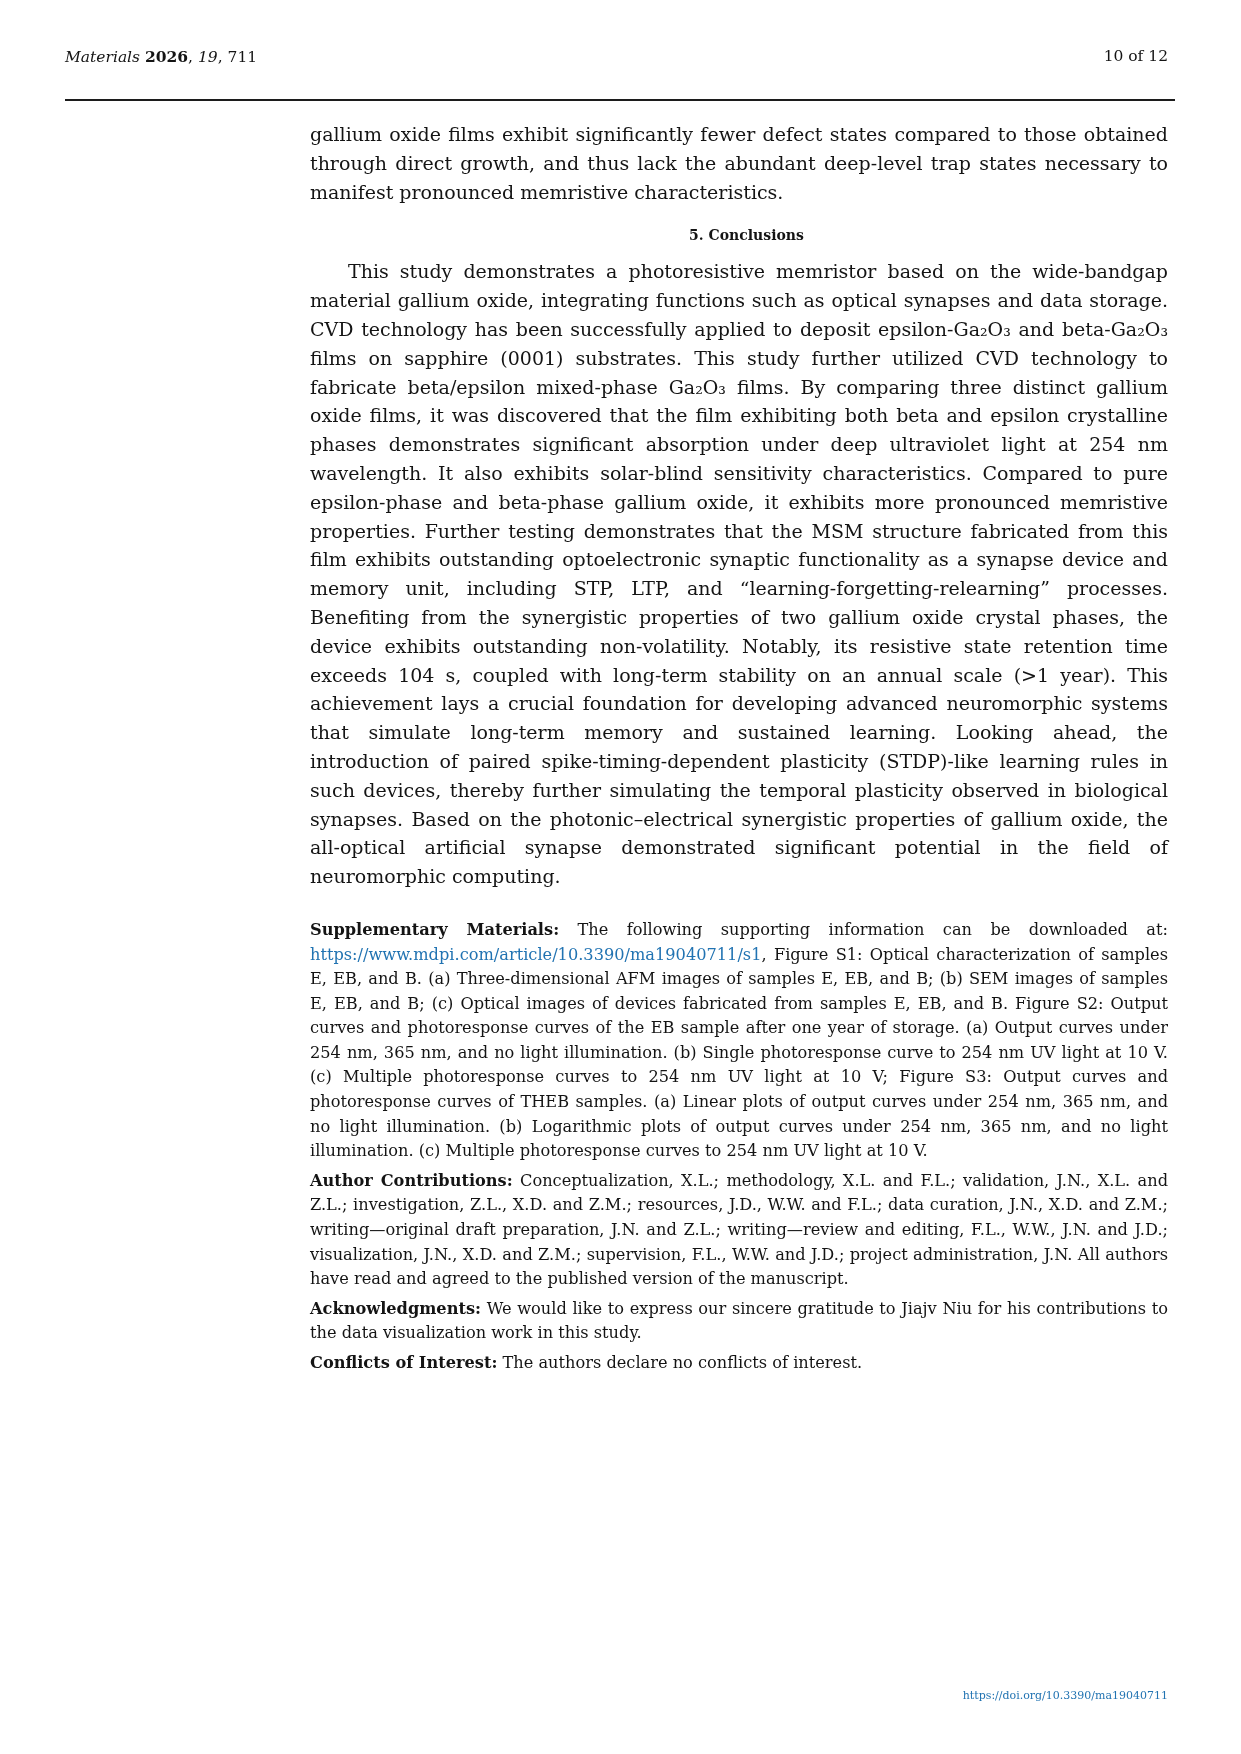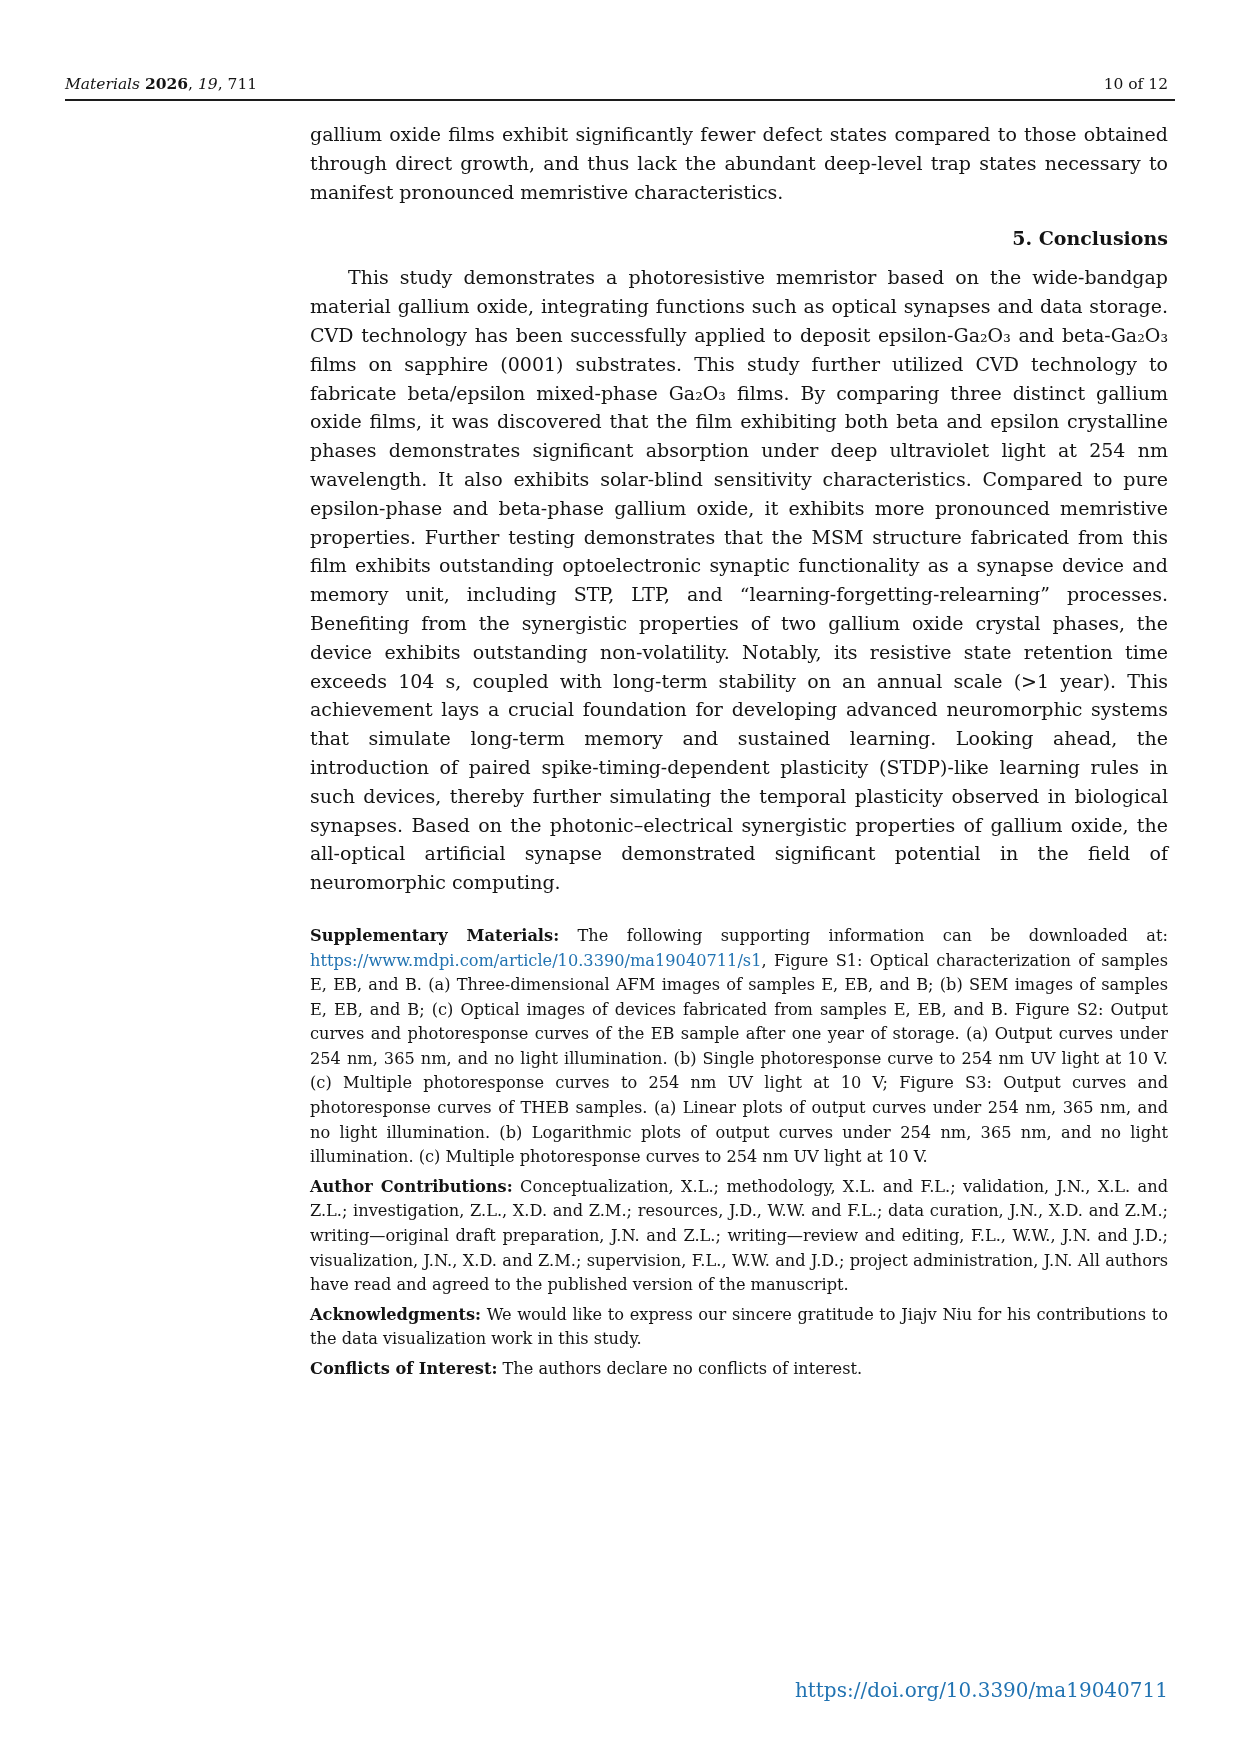--- a/index.html
+++ b/index.html
@@ -5,46 +5,46 @@
   :root { --link:#2173b2; --ink:#141414; }
   * { box-sizing:border-box; }
   html,body { margin:0; padding:0; }
   body {
     width:1241px; height:1754px; background:#ffffff; color:var(--ink);
     font-family:"DejaVu Serif","Liberation Serif",serif;
   }
   .page { position:relative; width:1241px; height:1754px; overflow:hidden; }
 
   .hdr {
-    position:absolute; top:74px; left:65px; width:1103px;
-    display:flex; justify-content:space-between; align-items:flex-end;
+    position:absolute; top:47px; left:65px; width:1103px;
+    display:flex; justify-content:space-between; align-items:flex-start;
     font-size:15.5px;
   }
   .hdr-rule {
     position:absolute; top:99px; left:65px; width:1110px;
     border-top:2px solid #1c1c1c; height:0;
   }
 
   .col { position:absolute; left:310px; top:120px; width:858px; }
 
   p { margin:0; text-align:justify; hyphens:auto; -webkit-hyphens:auto; }
   .p-body { font-size:19px; line-height:28.8px; }
-  .h-sect { font-size:19px; font-weight:bold; margin:21px 0 14px 15px; text-align:right; }
+  .h-sect { font-size:14px; font-weight:bold; margin:21px 0 14px 15px; text-align:center; }
   .indent { text-indent:38px; }
 
   .back { font-size:16.2px; line-height:24.6px; margin-top:5px; }
   .supp { margin-top:27px; }
 
   .b { font-weight:bold; }
   .i { font-style:italic; }
   .link { color:var(--link); cursor:pointer; }
 
   .ftr {
     position:absolute; right:73px; bottom:52px;
-    font-size:20px; color:var(--link);
+    font-size:11px; color:var(--link);
   }
 </style>
 </head>
 <body>
 
 <div class="page">
 
   <div class="hdr">
     <span><span class="i">Materials </span><span class="b">2026</span><span>, </span><span class="i">19</span><span>, 711</span></span>
     <span>10 of 12</span>

